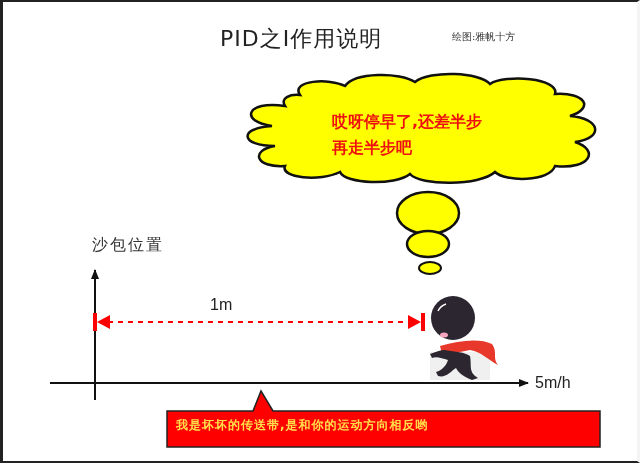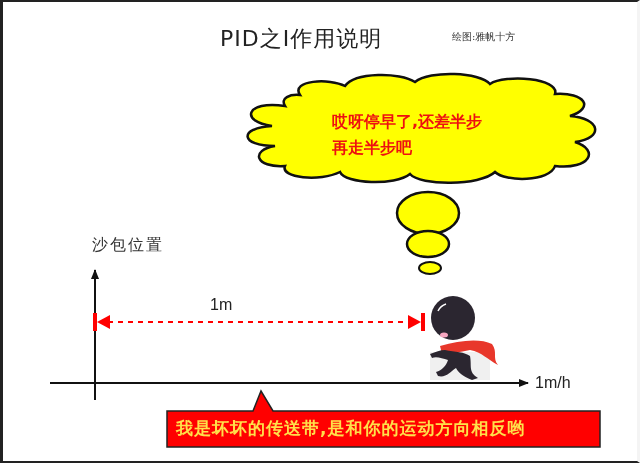--- a/index.html
+++ b/index.html
@@ -48,21 +48,21 @@
     font-family: "Liberation Sans", sans-serif;
     text-align: right;
   }
   .xlabel {
     position: absolute; left: 535px; top: 374px;
     font-size: 16px; color: #222;
     font-family: "Liberation Sans", sans-serif;
   }
   .callout-text {
     position: absolute; left: 176px; top: 417px; width: 420px;
-    color: #ffe04a; font-size: 17px; font-weight: bold;
+    color: #ffe04a; font-size: 12px; font-weight: bold;
     letter-spacing: 1px; white-space: nowrap;
     font-family: "DejaVu Sans", sans-serif;
   }
 </style>
 </head>
 <body>
 
 <div class="canvas">
 
   <div class="title">PID之I作用说明</div>
@@ -126,17 +126,17 @@
     </g>
   </svg>
 
   <div class="thought-text">
     <div>哎呀停早了,还差半步</div>
     <div>再走半步吧</div>
   </div>
 
   <div class="ylabel">沙包位置</div>
   <div class="dist-label">1m</div>
-  <div class="xlabel">1m/h</div>
+  <div class="xlabel">5m/h</div>
   <div class="callout-text">我是坏坏的传送带,是和你的运动方向相反哟</div>
 
   <div class="frame"></div>
 </div>
 
 </body></html>

